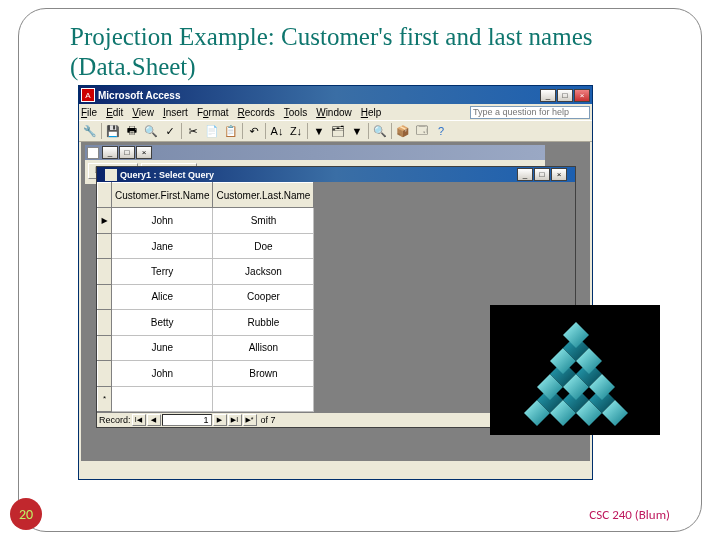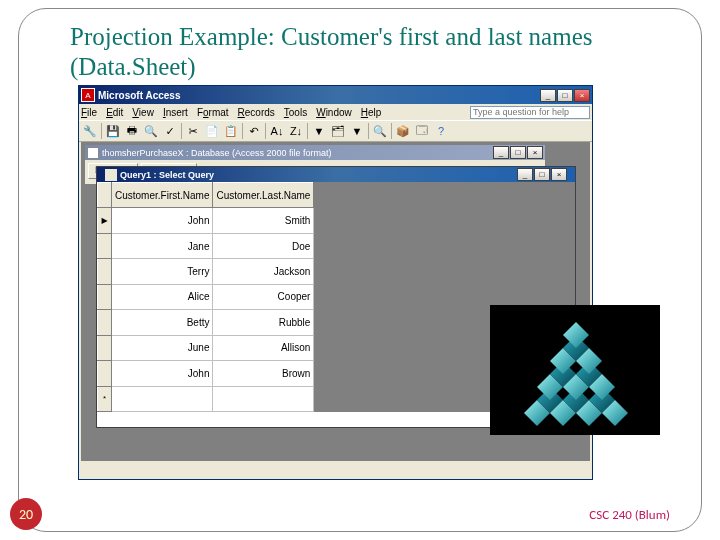--- a/index.html
+++ b/index.html
@@ -2,21 +2,21 @@
 <html><head>
 <meta charset="utf-8">
 <style>
   * { box-sizing: border-box; margin: 0; padding: 0; }
   body { font-family: Georgia, 'Times New Roman', serif; background: #fff; width: 720px; height: 540px; position: relative; overflow: hidden; }
   
   .slide-border { position: absolute; top: 8px; left: 18px; right: 18px; bottom: 8px; border: 1px solid #888; border-radius: 28px; }
   
   .slide-title { position: absolute; top: 22px; left: 70px; right: 60px; font-size: 25px; color: #0f766e; line-height: 1.2; }
   
-  .page-badge { position: absolute; bottom: 10px; left: 10px; width: 32px; height: 32px; background: #c1272d; border-radius: 50%; color: #fef9c3; font-family: Calibri, Arial, sans-serif; font-size: 14px; display: flex; align-items: center; justify-content: center; }
+  .page-badge { position: absolute; bottom: 10px; left: 10px; width: 32px; height: 32px; background: #c1272d; border-radius: 50%; color: #bef264; font-family: Calibri, Arial, sans-serif; font-size: 14px; display: flex; align-items: center; justify-content: center; }
   
   .footer-label { position: absolute; bottom: 18px; right: 50px; font-family: Calibri, Arial, sans-serif; font-size: 13px; color: #be185d; }
   
   .access-window { position: absolute; top: 85px; left: 78px; width: 515px; height: 395px; background: #ece9d8; border: 1px solid #002f6c; font-family: Tahoma, Arial, sans-serif; font-size: 10px; color: #000; }
   
   .titlebar { background: linear-gradient(to right, #0a246a, #3a6ea5, #1c5fb0); color: #fff; height: 18px; display: flex; align-items: center; padding: 0 2px; font-size: 10px; }
   .titlebar .icon-box { width: 14px; height: 14px; background: #c00; margin-right: 3px; border: 1px solid #fff; font-size: 8px; display:flex; align-items:center; justify-content:center; color:#fff; }
   .titlebar .caption { flex: 1; font-weight: bold; }
   .win-btns { display: flex; gap: 1px; }
   .win-btn { width: 16px; height: 13px; background: linear-gradient(#fff,#d4d0c8); border: 1px solid #404040; font-size: 8px; display: flex; align-items: center; justify-content: center; color: #000; }
@@ -39,21 +39,21 @@
   .db-body { height: 24px; background: #ece9d8; display:flex; align-items:flex-start; padding: 3px; gap: 3px; }
   .db-btn { background: #ece9d8; border: 1px solid #888; border-top-color: #fff; border-left-color: #fff; font-size: 9px; padding: 1px 6px; height: 16px; display:flex; align-items:center; gap:3px; }
   
   .query-window { position: absolute; top: 24px; left: 15px; width: 480px; height: 262px; background: #fff; border: 1px solid #404040; }
   .query-titlebar { background: linear-gradient(to right, #0a246a, #3a6ea5, #1c5fb0); color: #fff; height: 15px; display: flex; align-items: center; padding: 0 8px; font-size: 9px; }
   .query-titlebar .icon-box { width: 12px; height: 12px; background: #ece9d8; margin-right: 3px; }
   
   .datasheet-area { position: absolute; top: 15px; left: 0; right: 0; bottom: 15px; background: #808080; display: flex; }
   
   .datasheet { background: #fff; border-collapse: collapse; font-size: 10px; }
-  .datasheet th, .datasheet td { border: 1px solid #c0c0c0; padding: 0 3px; height: 14px; text-align: right; }
+  .datasheet th, .datasheet td { border: 1px solid #c0c0c0; padding: 0 3px; height: 14px; text-align: center; }
   .datasheet th { background: #ece9d8; font-weight: normal; border: 1px solid #808080; border-top-color: #fff; border-left-color: #fff; }
   .rowhdr { width: 14px; background: #ece9d8 !important; border: 1px solid #808080 !important; border-top-color: #fff !important; border-left-color: #fff !important; text-align: center !important; font-size: 8px; }
   
   .record-nav { position: absolute; bottom: 0; left: 0; right: 0; height: 15px; background: #ece9d8; border-top: 1px solid #808080; display: flex; align-items: center; font-size: 9px; padding: 0 2px; gap: 1px; }
   .record-nav .nav-btn { width: 14px; height: 12px; background: #ece9d8; border: 1px solid #808080; border-top-color:#fff; border-left-color:#fff; display:flex; align-items:center; justify-content:center; font-size:7px; }
   .record-nav .rec-input { width: 50px; height: 12px; border: 1px inset #808080; background: #fff; text-align: right; padding: 0 2px; font-size: 9px; }
   
   .statusbar { position: absolute; bottom: 0; left: 0; right: 0; height: 16px; background: #ece9d8; border-top: 1px solid #fff; display: flex; align-items: center; padding: 0 4px; font-size: 9px; }
   .statusbar .pane { border: 1px inset #fff; height: 13px; padding: 0 4px; margin-left: 2px; min-width: 30px; display:flex; align-items:center;}
   .statusbar .main-pane { flex: 1; border: 1px inset #fff; height: 13px; padding: 0 4px; display:flex; align-items:center; }
@@ -119,21 +119,20 @@
     <div class="tool-btn">📦</div>
     <div class="tool-btn">🗔</div>
     <div class="tool-btn" style="color:#2a6fc9">?</div>
   </div>
 
   <div class="mdi-area">
 
     <div class="db-window">
       <div class="db-titlebar">
         <div class="icon-box"></div>
-        <div style="flex:1">thomsherPurchaseX : Database (Access 2000 file format)</div>
         <div class="win-btns">
           <div class="win-btn">_</div>
           <div class="win-btn">□</div>
           <div class="win-btn">×</div>
         </div>
       </div>
       <div class="db-body">
         <div class="db-btn">
             <span>🗁</span>
             <span>Open</span>
@@ -201,20 +200,30 @@
               </tr>
           <tr>
                 <td class="rowhdr">*</td>
                 <td></td>
                 <td></td>
               </tr>
         </tbody>
           </table>
       </div>
 
+      <div class="record-nav">
+        <span>Record:</span>
+        <div class="nav-btn">I◀</div>
+        <div class="nav-btn">◀</div>
+        <input class="rec-input" value="1" style="">
+        <div class="nav-btn">▶</div>
+        <div class="nav-btn">▶I</div>
+        <div class="nav-btn">▶*</div>
+        <span style="margin-left:3px">of  7</span>
+      </div>
     </div>
 
   </div>
 
 
 </div>
 
 <div class="decor-img">
   <svg viewBox="0 0 140 120">
     <defs>

